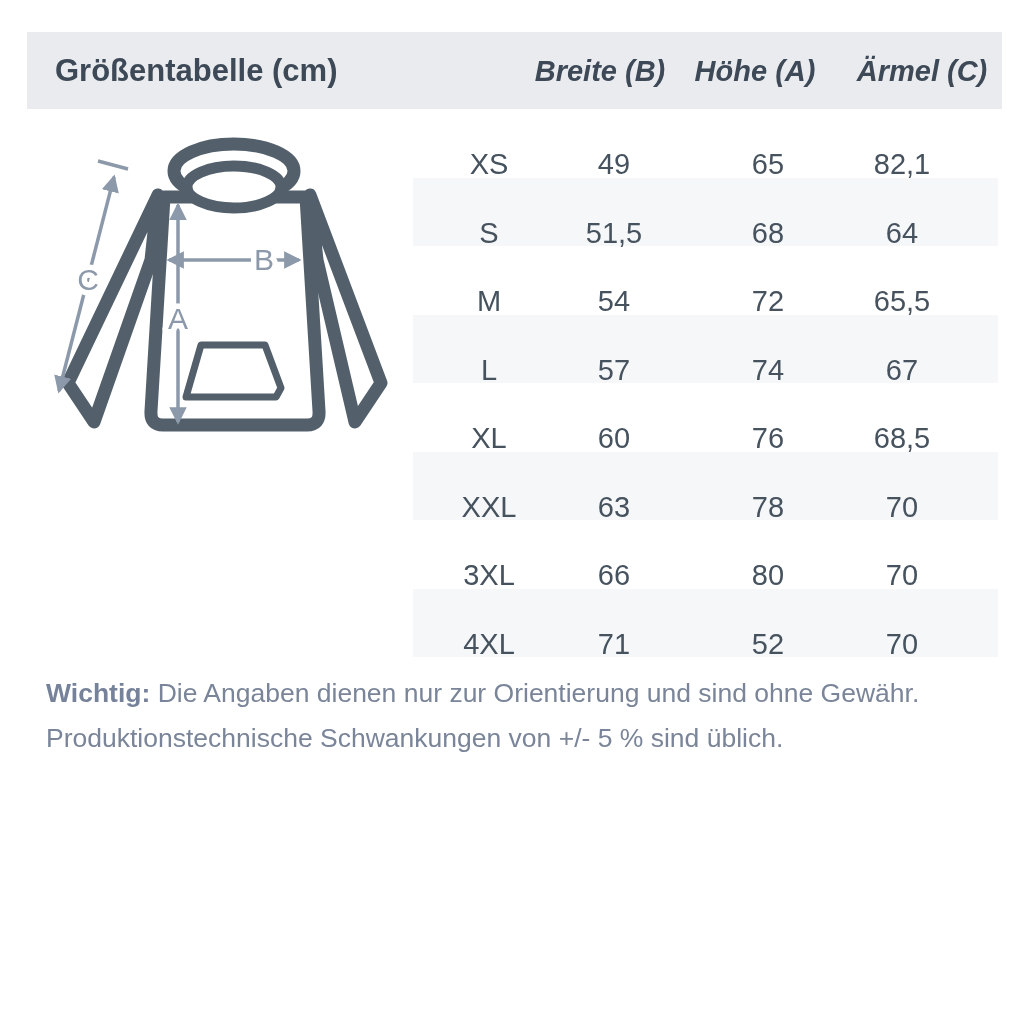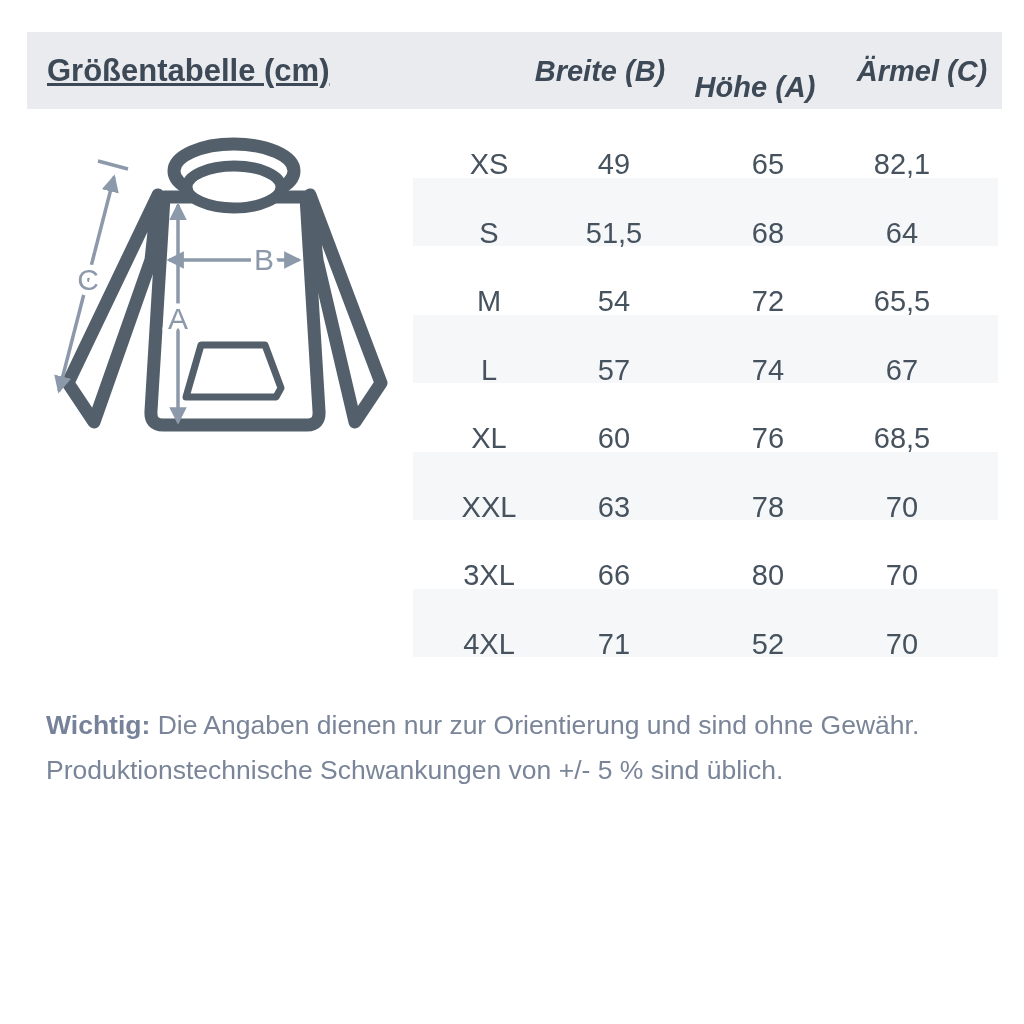--- a/index.html
+++ b/index.html
@@ -5,47 +5,47 @@
   html,body{margin:0;padding:0;background:#ffffff;}
   .page{
     position:relative;width:1024px;height:1024px;background:#ffffff;
     font-family:"Liberation Sans",sans-serif;overflow:hidden;
   }
   .header-band{
     position:absolute;left:27px;top:32px;width:975px;height:77px;
     background:#e9ebef;
   }
   .title{
-    position:absolute;left:20px;top:50%;transform:translateY(-50%);
-    font-size:31px;font-weight:bold;color:#3d4956;white-space:nowrap;text-decoration:underline;
+    position:absolute;left:28px;top:50%;transform:translateY(-50%);
+    font-size:31px;font-weight:bold;color:#3d4956;white-space:nowrap;
   }
   .col-label{
     position:absolute;top:50%;transform:translate(-50%,-50%);
     font-size:29px;font-weight:bold;color:#3d4956;white-space:nowrap;font-style:italic;
   }
   .col-label.breite{left:573px;}
-  .col-label.hoehe{left:728px;margin-top:16px;}
+  .col-label.hoehe{left:728px;}
   .col-label.aermel{left:875px;margin-left:20px;}
   .rows{
     position:absolute;left:413px;top:109px;width:585px;
   }
   .row{position:relative;height:68.5px;}
   .row.stripe{background:#f5f7f9;}
   .cell{
     position:absolute;top:50%;transform:translate(-50%,-50%);
     font-size:29px;color:#46525e;white-space:nowrap;margin-top:21px;
   }
   .c-size{left:76px;}
   .c-breite{left:201px;}
   .c-hoehe{left:355px;}
   .c-aermel{left:489px;}
   .hoodie-svg{position:absolute;left:38px;top:133px;width:374px;height:320px;}
   .note{
     position:absolute;left:46px;top:671px;width:930px;
-    font-size:26.5px;line-height:45px;color:#7a8599;margin-top:32px;
+    font-size:26.5px;line-height:45px;color:#7a8599;
   }
   .note b{font-weight:bold;color:#76829a;}
 </style>
 </head>
 <body>
 
 <div class="page">
 
   <div class="header-band">
     <div class="title">Größentabelle (cm)</div>

